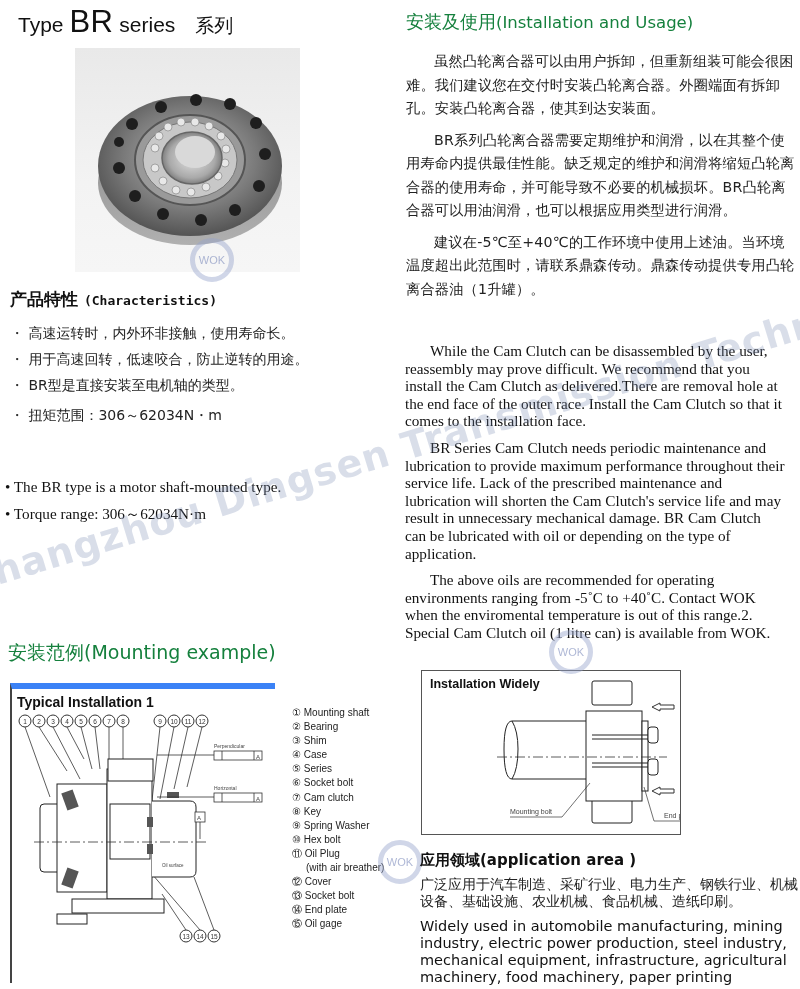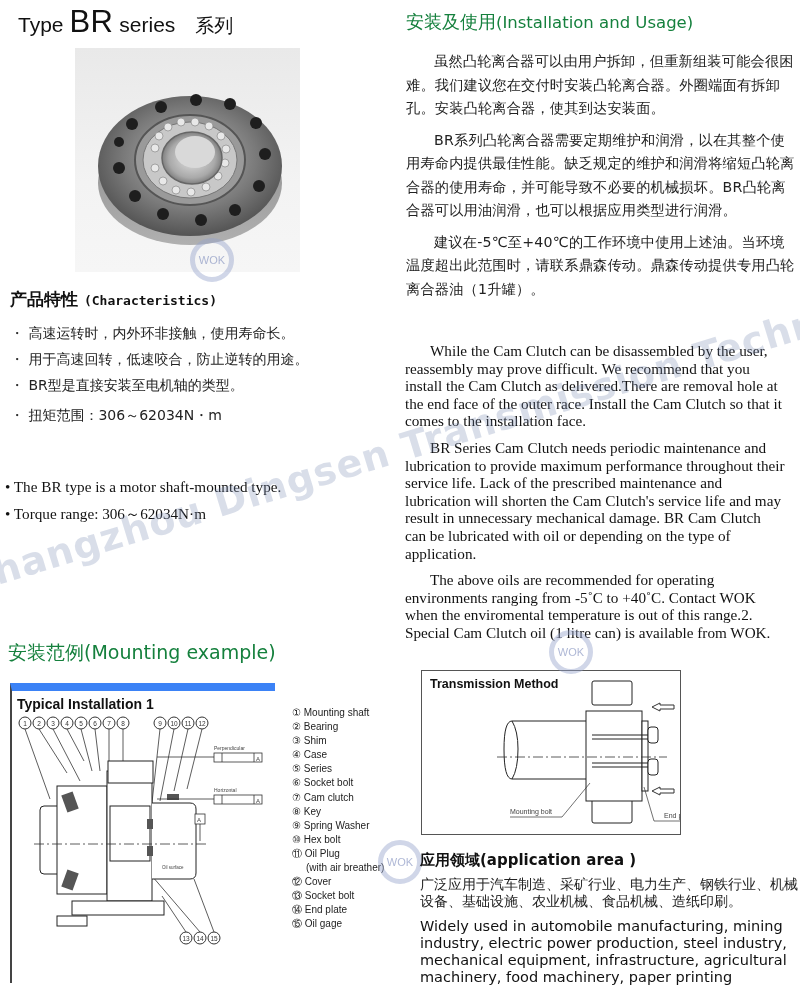--- a/index.html
+++ b/index.html
@@ -25,21 +25,21 @@
   .cn-list div { white-space: nowrap; }
 
   .en-serif { font-family: "Liberation Serif", serif; font-size: 15.2px; line-height: 17.6px; color: #111; }
   .en-serif p { margin-bottom: 9px; }
   .en-serif p.ind { text-indent: 25px; }
 
   .cn-para { font-size: 14.2px; line-height: 23.5px; color: #222; letter-spacing: 0.2px; }
   .cn-para p { text-indent: 28px; margin-bottom: 8px; }
 
   
-  .diagram1 { left: 10px; top: 683px; width: 265px; height: 300px; border-left: 2px solid #444; border-top: 8px solid #3b82f6; }
+  .diagram1 { left: 10px; top: 683px; width: 265px; height: 300px; border-left: 2px solid #444; border-top: 6px solid #3b82f6; }
   .diagram2 { left: 421px; top: 670px; width: 260px; height: 165px; border: 1.5px solid #555; }
   .diag-title { font-family: "Liberation Sans", sans-serif; font-weight: bold; color: #111; white-space: nowrap; }
 
   .legend { left: 276px; top: 706px; font-family: "Liberation Sans", sans-serif; font-size: 10px; line-height: 14.1px; color: #222; margin-left: 16px; }
   .legend div { white-space: nowrap; }
 
   .app-title { left: 420px; top: 851px; font-size: 15px; font-weight: bold; color: #111; white-space: nowrap; }
   .app-cn { left: 420px; top: 876px; font-size: 14px; line-height: 17px; color: #222; width: 380px; }
   .app-en { left: 420px; top: 918px; font-size: 14.5px; line-height: 17px; color: #111; width: 380px; }
 
@@ -269,21 +269,21 @@
   <p style="">建议在-5℃至+40℃的工作环境中使用上述油。当环境温度超出此范围时，请联系鼎森传动。鼎森传动提供专用凸轮离合器油（1升罐）。</p>
 </div>
 
 <div class="abs en-serif" style="left:405px; top:342px; width:380px;">
   <p class="ind">While the Cam Clutch can be disassembled by the user, reassembly may prove difficult. We recommend that you install the Cam Clutch as delivered.There are removal hole at the end face of the outer race. Install the Cam Clutch so that it comes to the installation face.</p>
   <p class="ind">BR Series Cam Clutch needs periodic maintenance and lubrication to provide maximum performance throughout their service life. Lack of the prescribed maintenance and lubrication will shorten the Cam Clutch's service life and may result in unnecessary mechanical damage. BR Cam Clutch can be lubricated with oil or depending on the type of application.</p>
   <p class="ind">The above oils are recommended for operating environments ranging from -5˚C to +40˚C. Contact WOK when the enviromental temperature is out of this range.2. Special Cam Clutch oil (1 litre can) is available from WOK.</p>
 </div>
 
 <div class="abs diagram2">
-  <div class="abs diag-title" style="left:8px; top:6px; font-size:12.5px;">Transmission Method</div>
+  <div class="abs diag-title" style="left:8px; top:6px; font-size:12.5px;">Installation Widely</div>
   <svg class="abs" style="left:0; top:0;" width="258" height="163" viewBox="0 0 258 163">
     <g stroke="#222" stroke-width="1" fill="#fff">
       <rect x="170" y="10" width="40" height="24" rx="2"></rect>
       <rect x="170" y="128" width="40" height="24" rx="2"></rect>
       <path d="M90 50 Q82 50 82 78 Q82 108 90 108 L180 108 L180 50 Z"></path>
       <path d="M90 50 Q96 60 96 78 Q96 98 90 108" fill="none"></path>
       <rect x="164" y="40" width="56" height="90"></rect>
       <rect x="220" y="50" width="6" height="70"></rect>
       <rect x="226" y="56" width="10" height="16" rx="3"></rect>
       <rect x="226" y="88" width="10" height="16" rx="3"></rect>

